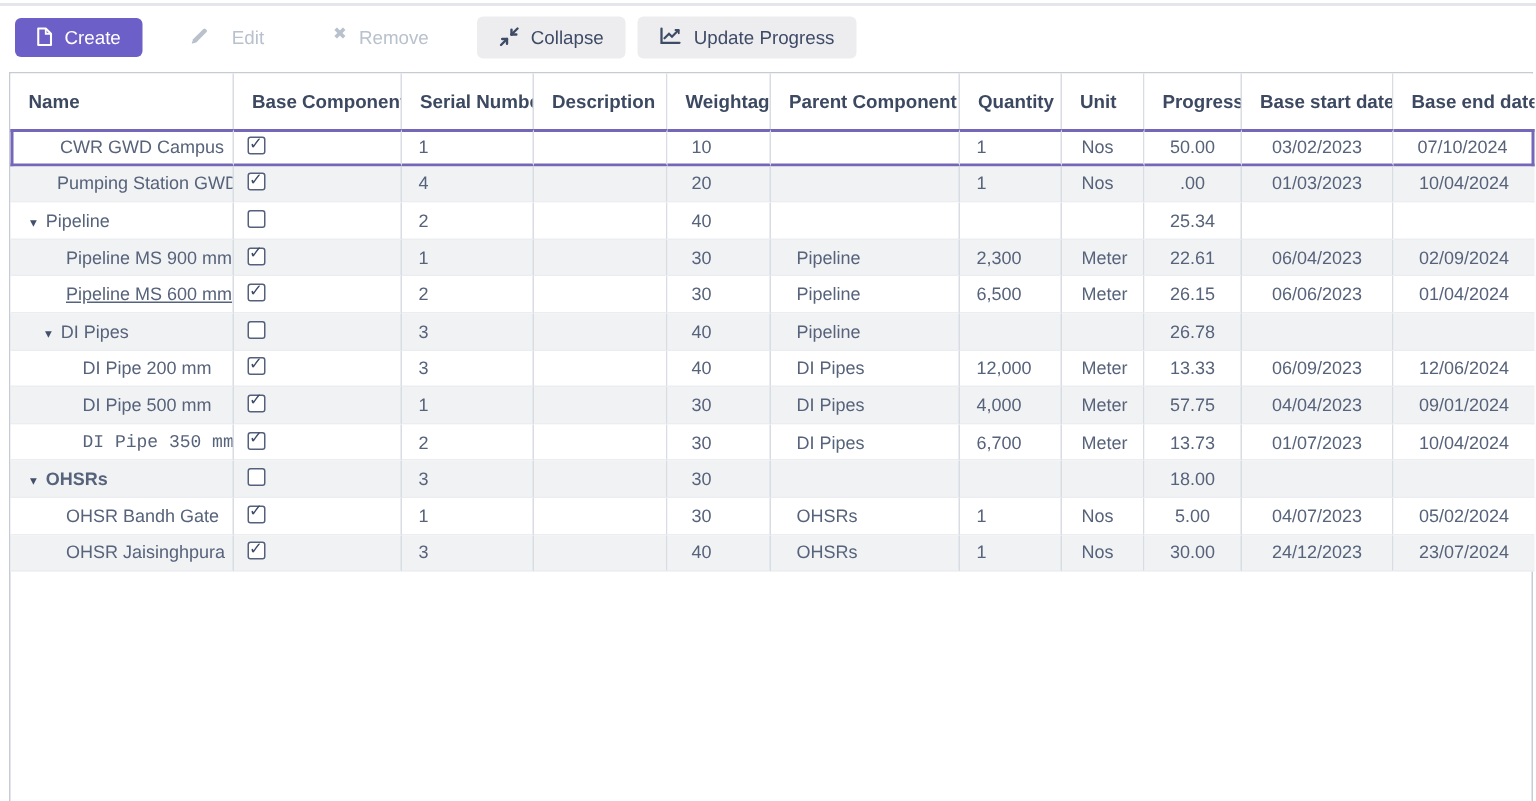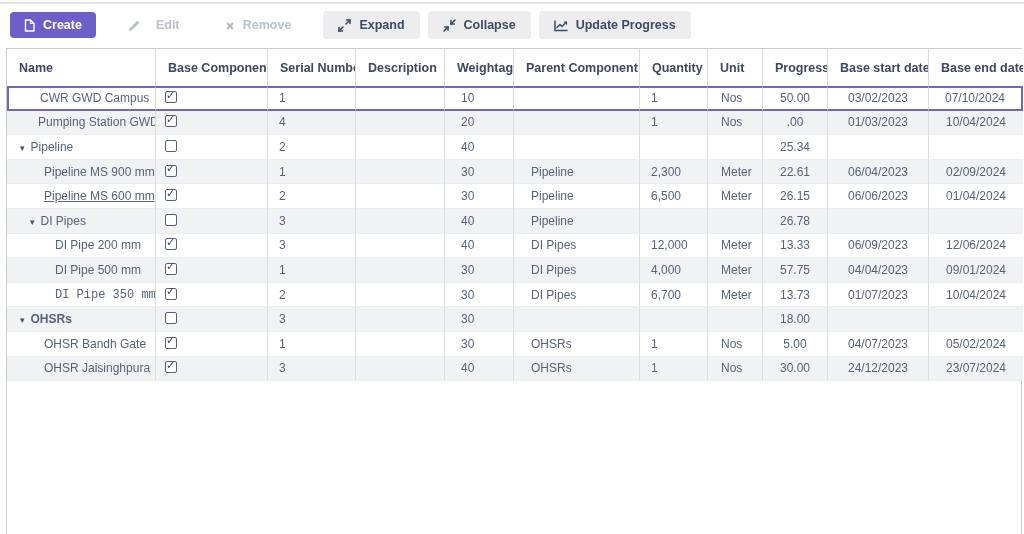--- a/index.html
+++ b/index.html
@@ -6,22 +6,22 @@
   body {
     width:1024px; height:534px; background:#fff; overflow:hidden;
     font-family:"Liberation Sans","DejaVu Sans",sans-serif;
     -webkit-font-smoothing:antialiased;
   }
   .top-rule { height:2px; background:#e4e6ea; margin-top:2px; }
 
   
   .toolbar { display:flex; align-items:center; padding:7px 10px 5px 10px; }
   .btn {
-    display:inline-flex; align-items:flex-end; gap:8px;
-    font-family:inherit; font-size:12.5px; font-weight:700;
+    display:inline-flex; align-items:flex-start; gap:8px;
+    font-family:inherit; font-size:12.5px; font-weight:400;
     border:none; border-radius:4px; background:transparent;
     padding:6px 10px; cursor:pointer; line-height:14px; white-space:nowrap;
   }
   .btn svg { flex:0 0 auto; }
   .btn.primary { background:#6c5fc7; color:#fff; padding:6px 14px; margin-right:22px; }
   .btn.ghost { color:#b9c1cd; cursor:default; }
   #btn-edit { margin-right:26px;gap:16px; }
   #btn-remove { margin-right:22px; }
   .btn.secondary { background:#ededef; color:#3e4b66; padding:7px 15px; margin-right:8px; }
 
@@ -90,31 +90,20 @@
         </svg>
     </span>
     <span>Edit</span>
   </button>
 
   <button class="btn ghost" id="btn-remove">
     <span style="font-size:11px; line-height:11px;">✖</span>
     <span>Remove</span>
   </button>
 
-  <button class="btn secondary" id="btn-expand">
-    <span style="display:inline-flex;">
-      <svg width="13" height="13" viewBox="0 0 13 13" fill="none" stroke="currentColor" stroke-width="1.6" stroke-linecap="round">
-          <path d="M8 5l4-4"></path>
-          <path d="M8.5 1H12v3.5"></path>
-          <path d="M5 8l-4 4"></path>
-          <path d="M1 8.5V12h3.5"></path>
-        </svg>
-    </span>
-    <span>Expand</span>
-  </button>
 
   <button class="btn secondary" id="btn-collapse">
     <span style="display:inline-flex;">
       <svg width="13" height="13" viewBox="0 0 13 13" fill="none" stroke="currentColor" stroke-width="1.6" stroke-linecap="round">
           <path d="M12 1L8 5"></path>
           <path d="M8 5V1.8"></path>
           <path d="M8 5h3.2"></path>
           <path d="M1 12l4-4"></path>
           <path d="M5 8v3.2"></path>
           <path d="M5 8H1.8"></path>

